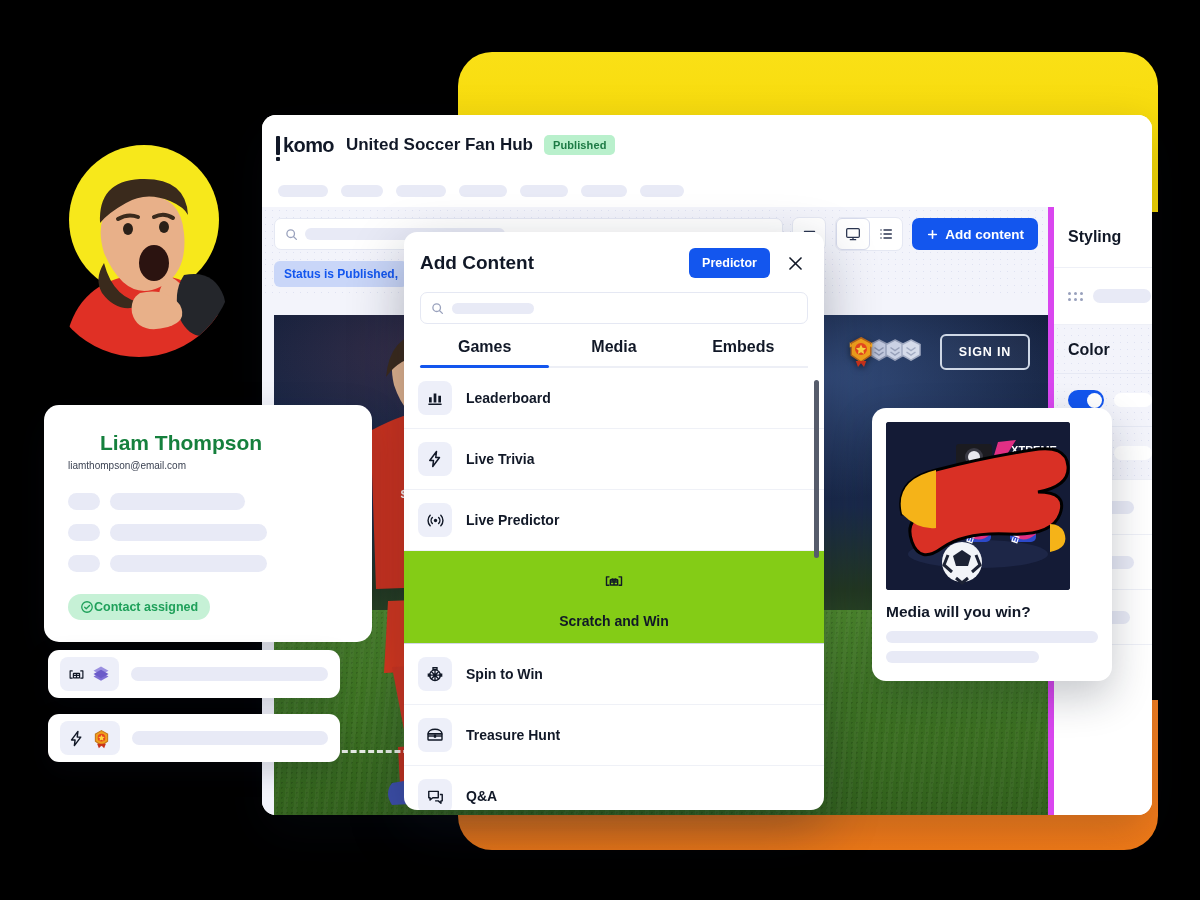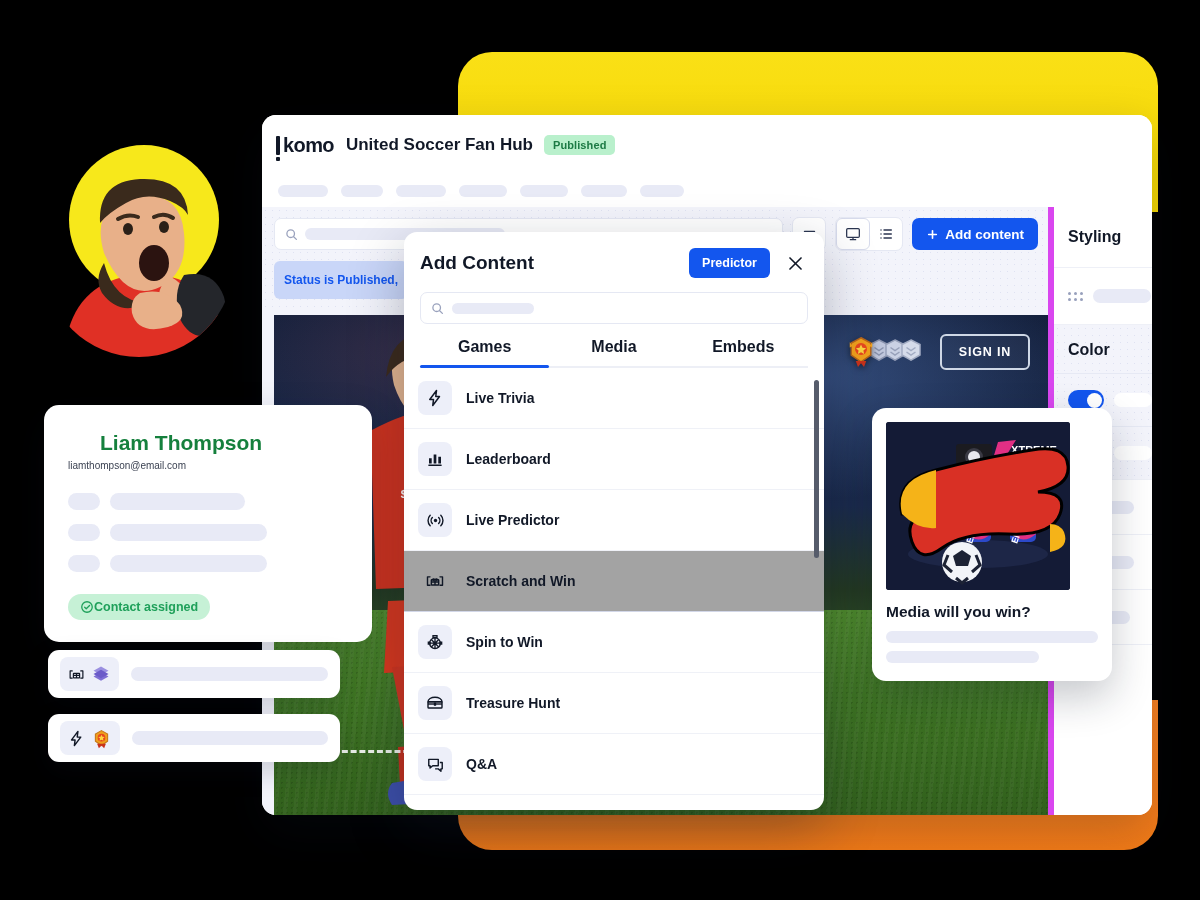--- a/index.html
+++ b/index.html
@@ -88,21 +88,21 @@
   .btn-add{
     height:32px;background:#1356EE;color:#fff;border-radius:7px;display:flex;align-items:center;
     gap:6px;padding:0 14px;font-size:13.5px;font-weight:700;white-space:nowrap;
   }
   .filter-row{
     padding:0 12px 8px 12px;background:#F3F4FB;
     background-image:radial-gradient(#DFE2F2 .7px,transparent .7px);background-size:7px 7px;
   }
   .chip-filter{
     display:inline-block;background:#C9D6F8;color:#1356EE;font-size:12px;font-weight:700;
-    padding:12px 10px;border-radius:6px;
+    padding:6px 10px;border-radius:6px;
   }
 
   
   .hub-preview{
     position:absolute;left:12px;top:108px;right:0px;bottom:0;
     background:linear-gradient(180deg,#14203c 0%,#1b2b4d 38%,#243a22 55%,#3c6b2a 78%,#4a8130 100%);
     overflow:hidden;
   }
   .hub-sky{position:absolute;inset:0;background:
       radial-gradient(ellipse 55% 40% at 70% 12%,rgba(90,130,200,.45),transparent 62%),
@@ -163,21 +163,21 @@
     margin-top:14px;height:30px;border:1px solid #E5E8F3;border-radius:7px;
     display:flex;align-items:center;gap:8px;padding:0 10px;
   }
   .tabs{display:flex;margin-top:14px;border-bottom:2px solid #EDEFF6;}
   .tab{flex:1;text-align:center;font-size:16px;font-weight:700;color:#111827;padding-bottom:10px;position:relative;}
   .tab.active::after{content:"";position:absolute;left:0;right:0;bottom:-2px;height:3px;background:#1356EE;border-radius:2px;}
   .list{flex:1;overflow:hidden;position:relative;}
   .list-item{
     display:flex;align-items:center;gap:14px;padding:13px 14px;border-bottom:1px solid #EFF1F7;
   }
-  .list-item.selected{background:#a3a3a3;border-bottom-color:#D2D7E8;}
+  .list-item.selected{background:#84cc16;border-bottom-color:#D2D7E8;flex-direction:column;}
   .li-icon{
     width:34px;height:34px;border-radius:8px;background:#EDEFF9;flex:none;
     display:flex;align-items:center;justify-content:center;
   }
   .list-item.selected .li-icon{background:transparent;}
   .li-text{flex:1;min-width:0;}
   .li-title{font-size:14px;font-weight:700;color:#111827;}
   .li-sub{height:10px;border-radius:6px;background:#E8EAF6;margin-top:9px;}
   .list-item.selected .li-sub{background:#fff;}
   .scrollbar{position:absolute;right:5px;top:12px;width:5px;height:178px;background:#565c6b;border-radius:3px;}
@@ -419,42 +419,42 @@
         <div class="tab active">Games</div>
         <div class="tab">Media</div>
         <div class="tab">Embeds</div>
       </div>
     </div>
 
     <div class="list">
 
       <div class="list-item">
         <span class="li-icon">
-          <svg width="18" height="18" viewBox="0 0 24 24" fill="none" stroke="#111827" stroke-width="2" stroke-linejoin="round">
-              <path d="M14 2 L5 14 h5 l-1 8 9-12 h-5z"></path>
-            </svg>
-        </span>
-        <span class="li-text">
-          <span class="li-title">Live Trivia</span>
-          <span class="li-sub" style="width:84%"></span>
-        </span>
-      </div>
-
-      <div class="list-item">
-        <span class="li-icon">
           <svg width="18" height="18" viewBox="0 0 24 24" fill="#111827">
               <rect x="4" y="11" width="3.6" height="7"></rect>
               <rect x="10.2" y="6" width="3.6" height="12"></rect>
               <rect x="16.4" y="9" width="3.6" height="9"></rect>
               <rect x="3" y="19.4" width="18" height="1.8" rx=".8"></rect>
             </svg>
         </span>
         <span class="li-text">
           <span class="li-title">Leaderboard</span>
           <span class="li-sub" style="width:68%"></span>
+        </span>
+      </div>
+
+      <div class="list-item">
+        <span class="li-icon">
+          <svg width="18" height="18" viewBox="0 0 24 24" fill="none" stroke="#111827" stroke-width="2" stroke-linejoin="round">
+              <path d="M14 2 L5 14 h5 l-1 8 9-12 h-5z"></path>
+            </svg>
+        </span>
+        <span class="li-text">
+          <span class="li-title">Live Trivia</span>
+          <span class="li-sub" style="width:84%"></span>
         </span>
       </div>
 
       <div class="list-item">
         <span class="li-icon">
           <svg width="19" height="19" viewBox="0 0 24 24" fill="none" stroke="#111827" stroke-width="1.8" stroke-linecap="round">
             <circle cx="12" cy="12" r="2.1" fill="#111827" stroke="none"></circle>
             <path d="M8 8.2 a5.5 5.5 0 0 0 0 7.6 M16 8.2 a5.5 5.5 0 0 1 0 7.6"></path>
             <path d="M5.3 5.4 a9.4 9.4 0 0 0 0 13.2 M18.7 5.4 a9.4 9.4 0 0 1 0 13.2"></path>
           </svg>

